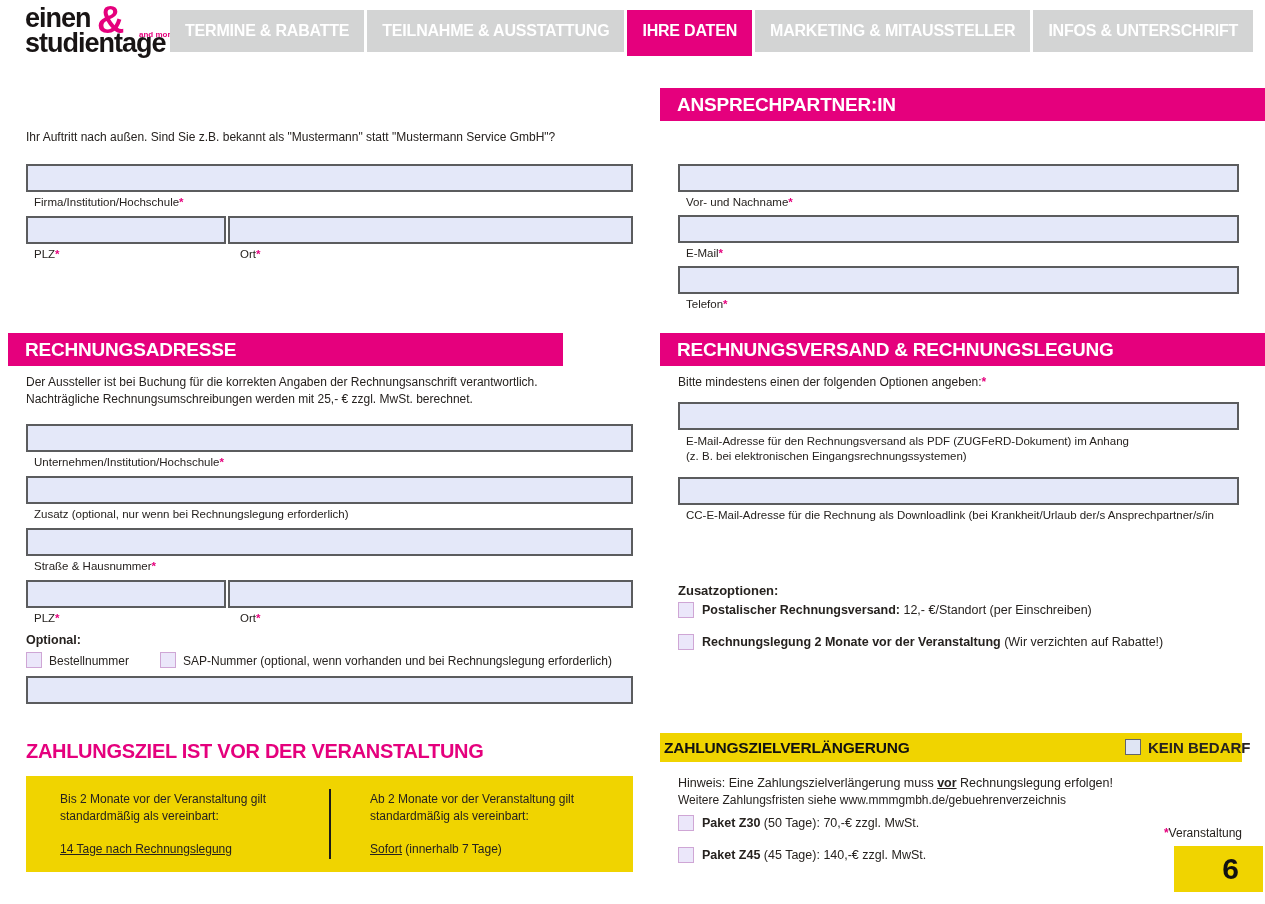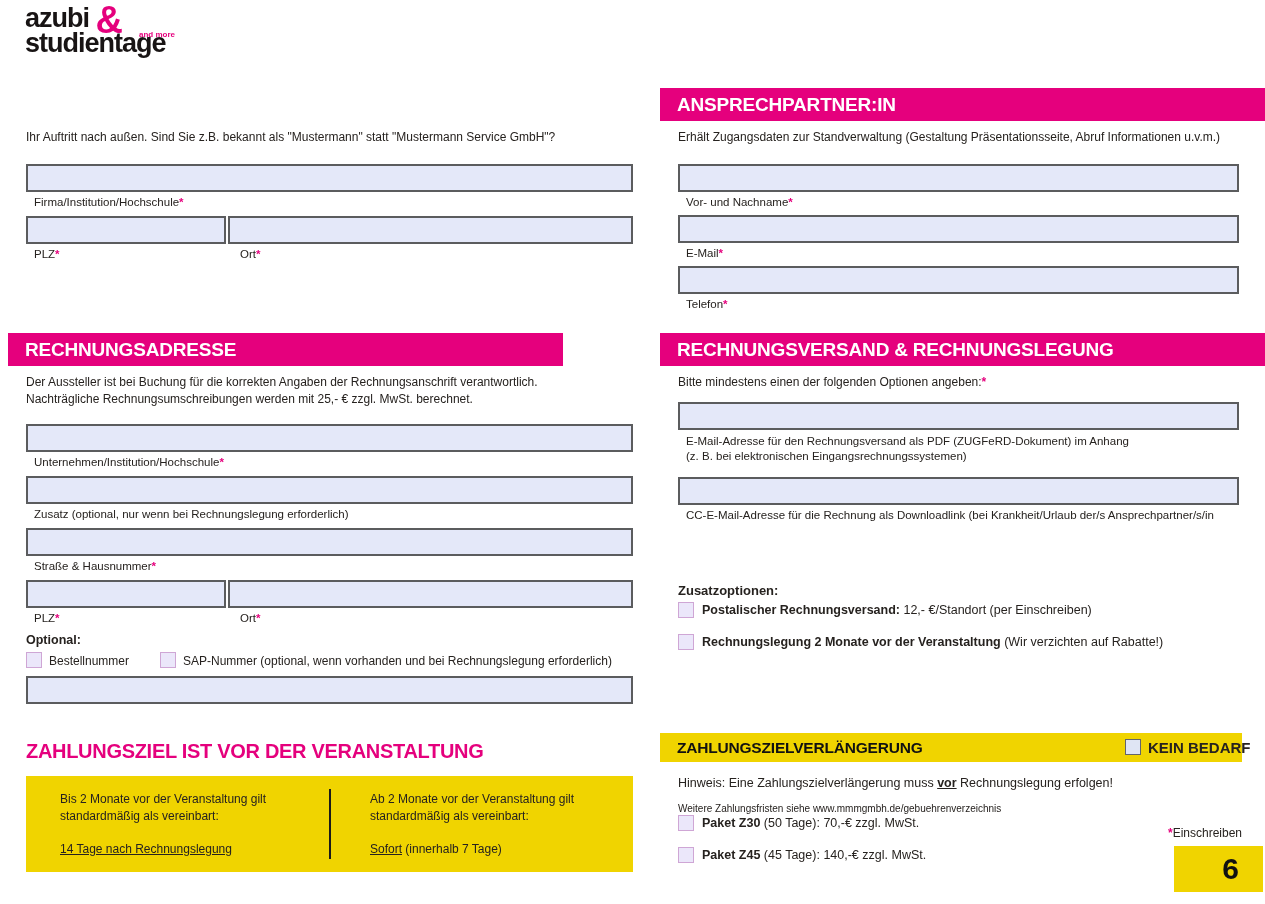--- a/index.html
+++ b/index.html
@@ -30,21 +30,21 @@
     letter-spacing:-0.2px;height:42px;line-height:42px;padding:0 15px;white-space:nowrap;
   }
   .tab.active{background:var(--pink);height:46px;}
   
   .bar{
     background:var(--pink);color:#fff;font-weight:bold;font-size:19px;
     line-height:33px;height:33px;padding-left:17px;letter-spacing:-0.2px;white-space:nowrap;
   }
   .ybar{
     background:var(--yellow);color:#111;font-weight:bold;font-size:15.5px;
-    line-height:29px;height:29px;padding-left:17px;letter-spacing:-0.2px;white-space:nowrap;
+    line-height:29px;height:29px;padding-left:4px;letter-spacing:-0.2px;white-space:nowrap;
   }
   
   .desc{font-size:12px;line-height:15px;white-space:nowrap;}
   .flabel{font-size:11.5px;white-space:nowrap;}
   .small{font-size:12px;}
   .req{color:var(--pink);font-weight:bold;}
   .b{font-weight:bold;}
   .u{text-decoration:underline;}
   .opt-line{font-size:12.5px;white-space:nowrap;}
   
@@ -61,36 +61,42 @@
   .ybox .divider{position:absolute;left:303px;top:13px;width:2px;height:70px;background:#1a1a1a;}
   .pinkhead{color:var(--pink);font-weight:bold;font-size:20px;letter-spacing:-0.3px;white-space:nowrap;}
   .pagebox{background:var(--yellow);text-align:center;font-weight:bold;font-size:30px;line-height:46px;color:#111;text-indent:24px;}
 </style>
 </head>
 <body>
 
 <div class="page">
 
   <div class="abs logo">
-    <div class="l1"><span>azubi</span> <span class="amp">&amp;</span></div>
+    <div class="l1"><span>einen</span> <span class="amp">&amp;</span></div>
     <div class="l2">studientage</div>
     <span class="andmore">and more</span>
   </div>
 
+  <div class="abs tabs">
+    <div class="tab">TERMINE &amp; RABATTE</div>
+    <div class="tab">TEILNAHME &amp; AUSSTATTUNG</div>
+    <div class="tab active">IHRE DATEN</div>
+    <div class="tab">MARKETING &amp; MITAUSSTELLER</div>
+    <div class="tab">INFOS &amp; UNTERSCHRIFT</div>
+  </div>
 
   <div class="abs desc" style="left:26px;top:130px;">Ihr Auftritt nach außen.  Sind Sie z.B. bekannt als "Mustermann" statt "Mustermann Service GmbH"?</div>
   <input class="abs field" style="left: 26px; top: 164px; width: 607px;">
   <div class="abs flabel" style="left:34px;top:196px;"><span>Firma/Institution/Hochschule</span><span class="req">*</span></div>
   <input class="abs field" style="left: 26px; top: 216px; width: 200px;">
   <input class="abs field" style="left: 228px; top: 216px; width: 405px;">
   <div class="abs flabel" style="left:34px;top:248px;"><span>PLZ</span><span class="req">*</span></div>
   <div class="abs flabel" style="left:240px;top:248px;"><span>Ort</span><span class="req">*</span></div>
 
   <div class="abs bar" style="left:660px;top:88px;width:605px;">ANSPRECHPARTNER:IN</div>
-  <div class="abs desc" style="left:678px;top:130px;">Erhält Zugangsdaten zur Standverwaltung (Gestaltung Präsentationsseite, Abruf Informationen u.v.m.)</div>
   <input class="abs field" style="left: 678px; top: 164px; width: 561px;">
   <div class="abs flabel" style="left:686px;top:196px;"><span>Vor- und Nachname</span><span class="req">*</span></div>
   <input class="abs field" style="left: 678px; top: 215px; width: 561px;">
   <div class="abs flabel" style="left:686px;top:247px;"><span>E-Mail</span><span class="req">*</span></div>
   <input class="abs field" style="left: 678px; top: 266px; width: 561px;">
   <div class="abs flabel" style="left:686px;top:298px;"><span>Telefon</span><span class="req">*</span></div>
 
   <div class="abs bar" style="left:8px;top:333px;width:555px;">RECHNUNGSADRESSE</div>
   <div class="abs desc" style="left:26px;top:375px;">Der Aussteller ist bei Buchung für die korrekten Angaben der Rechnungsanschrift verantwortlich.</div>
   <div class="abs desc" style="left:26px;top:392px;">Nachträgliche Rechnungsumschreibungen werden mit 25,- € zzgl. MwSt. berechnet.</div>
@@ -134,22 +140,22 @@
     <div class="abs desc u" style="left:34px;top:66px;">14 Tage nach Rechnungslegung</div>
     <div class="abs desc" style="left:344px;top:16px;">Ab 2 Monate vor der Veranstaltung gilt</div>
     <div class="abs desc" style="left:344px;top:33px;">standardmäßig als vereinbart:</div>
     <div class="abs desc" style="left:344px;top:66px;"><span class="u">Sofort</span><span> (innerhalb 7 Tage)</span></div>
   </div>
 
   <div class="abs ybar" style="left:660px;top:733px;width:582px;"><span>ZAHLUNGSZIELVERLÄNGERUNG</span></div>
   <span class="abs cb gray" style="left:1125px;top:739px;"></span>
   <div class="abs b" style="left:1148px;top:739px;font-size:15px;">KEIN BEDARF</div>
   <div class="abs desc" style="left:678px;top:776px;font-size:12.5px;"><span>Hinweis: Eine Zahlungszielverlängerung muss </span><span class="b u">vor</span><span> Rechnungslegung erfolgen!</span></div>
-  <div class="abs desc" style="left:678px;top:793px;font-size:10px;margin-top:8px;">Weitere Zahlungsfristen siehe www.mmmgmbh.de/gebuehrenverzeichnis</div>
+  <div class="abs desc" style="left:678px;top:793px;font-size:12px;">Weitere Zahlungsfristen siehe www.mmmgmbh.de/gebuehrenverzeichnis</div>
   <span class="abs cb" style="left:678px;top:815px;"></span>
   <div class="abs opt-line" style="left:702px;top:816px;"><span class="b">Paket Z30</span><span> (50 Tage): 70,-€ zzgl. MwSt.</span></div>
   <span class="abs cb" style="left:678px;top:847px;"></span>
   <div class="abs opt-line" style="left:702px;top:848px;"><span class="b">Paket Z45</span><span> (45 Tage): 140,-€ zzgl. MwSt.</span></div>
 
-  <div class="abs flabel" style="left:1142px;top:826px;width:100px;text-align:right;font-size:12px;"><span class="req">*</span><span>Einschreiben</span></div>
+  <div class="abs flabel" style="left:1142px;top:826px;width:100px;text-align:right;font-size:12px;"><span class="req">*</span><span>Veranstaltung</span></div>
   <div class="abs pagebox" style="left:1174px;top:846px;width:89px;height:46px;">6</div>
 
 </div>
 
 </body></html>

